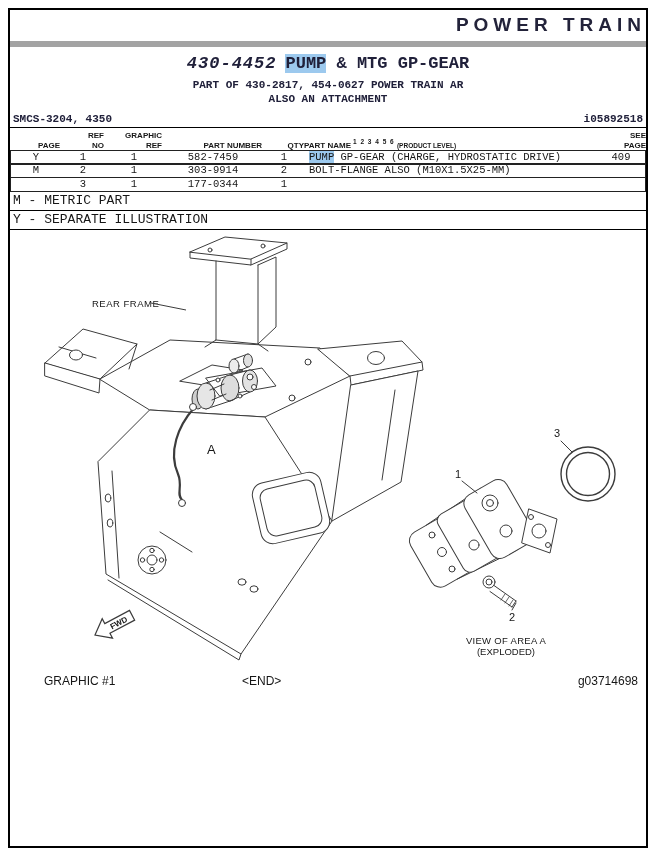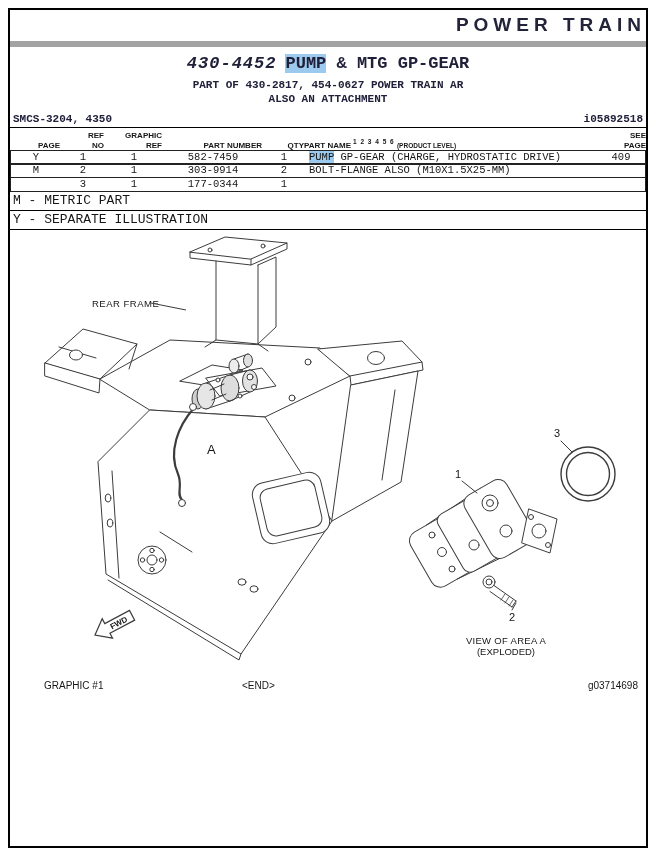--- a/index.html
+++ b/index.html
@@ -27,21 +27,21 @@
   .sups{font-size:6.5px;letter-spacing:1px;vertical-align:super;margin-left:2px;}
   .plvl{font-size:6.5px;}
   .tdata{font-family:"Liberation Mono",monospace;font-size:10.5px;line-height:1.25;
          border:1.5px solid #222;margin-top:-1.5px;}
   .tdata > div{text-align:center;padding:0 2px;}
   .tdata .name{text-align:left;padding-left:4px;}
   .legend{font-family:"Liberation Mono",monospace;font-size:13px;}
   .legend > div{padding:1px 3px 2px;border-bottom:1.5px solid #000;}
   .figure svg{display:block;}
   svg text{font-family:"Liberation Sans",sans-serif;fill:#161616;}
-  .footer{display:flex;font-size:10px;margin-top:18px;padding:0 8px 0 34px;}
+  .footer{display:flex;font-size:12px;margin-top:12px;padding:0 8px 0 34px;}
   .f-left{flex:1;text-align:left;}
   .f-center{flex:1;text-align:left;}
   .f-right{flex:1;text-align:right;}
 </style>
 </head>
 <body>
 
 <div class="page">
 
   <div class="title-box">

